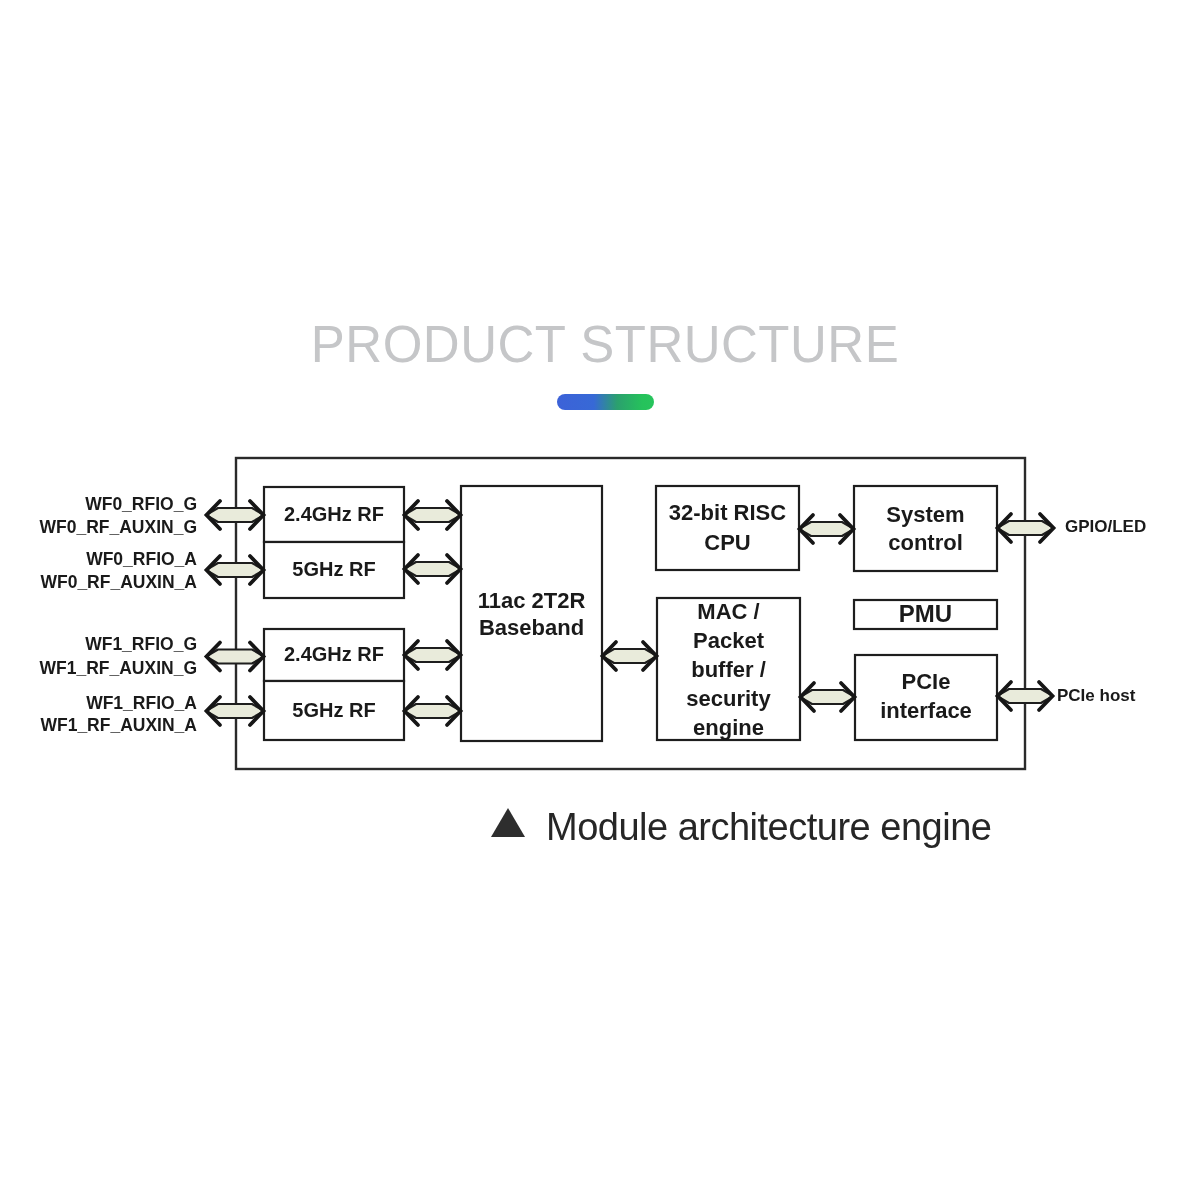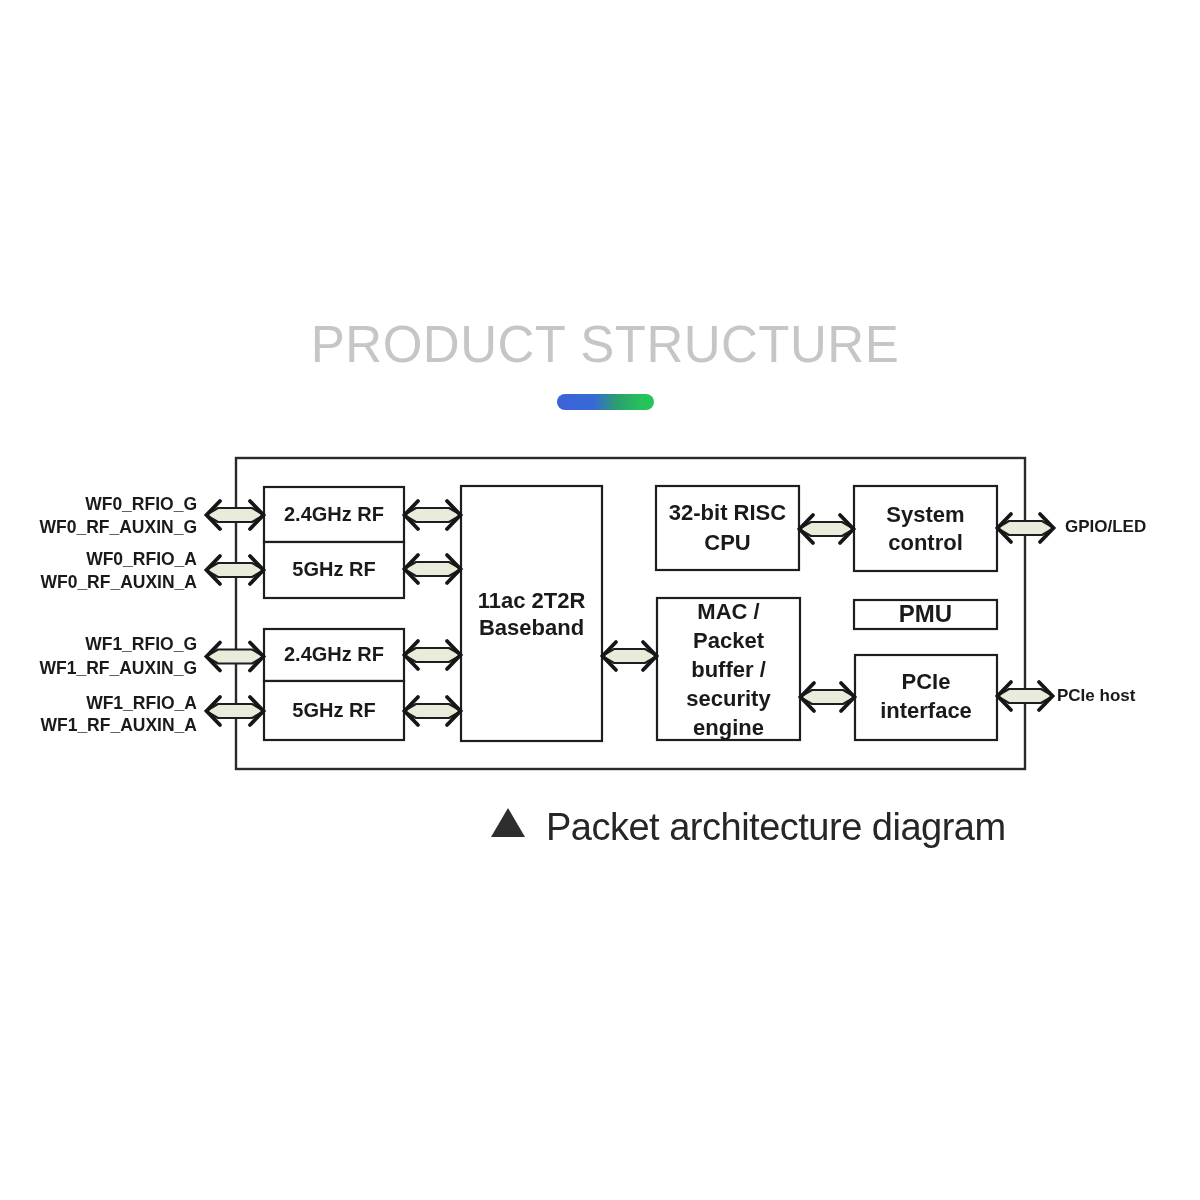--- a/index.html
+++ b/index.html
@@ -105,13 +105,13 @@
 <text x="197" y="560" font-size="17.5" text-anchor="end" font-weight="bold" fill="#1a1a1a" letter-spacing="0" dominant-baseline="middle">WF0_RFIO_A</text>
 <text x="197" y="583" font-size="17.5" text-anchor="end" font-weight="bold" fill="#1a1a1a" letter-spacing="0" dominant-baseline="middle">WF0_RF_AUXIN_A</text>
 <text x="197" y="645" font-size="17.5" text-anchor="end" font-weight="bold" fill="#1a1a1a" letter-spacing="0" dominant-baseline="middle">WF1_RFIO_G</text>
 <text x="197" y="669" font-size="17.5" text-anchor="end" font-weight="bold" fill="#1a1a1a" letter-spacing="0" dominant-baseline="middle">WF1_RF_AUXIN_G</text>
 <text x="197" y="704" font-size="17.5" text-anchor="end" font-weight="bold" fill="#1a1a1a" letter-spacing="0" dominant-baseline="middle">WF1_RFIO_A</text>
 <text x="197" y="726" font-size="17.5" text-anchor="end" font-weight="bold" fill="#1a1a1a" letter-spacing="0" dominant-baseline="middle">WF1_RF_AUXIN_A</text>
 <text x="1065" y="528" font-size="17" text-anchor="start" font-weight="bold" fill="#1a1a1a" letter-spacing="0" dominant-baseline="middle">GPIO/LED</text>
 <text x="1057" y="697" font-size="17" text-anchor="start" font-weight="bold" fill="#1a1a1a" letter-spacing="0" dominant-baseline="middle">PCIe host</text>
   </svg>
   <div class="tri"></div>
-  <div class="caption">Packet architecture diagram</div>
+  <div class="caption">Module architecture engine</div>
 
 </body></html>

